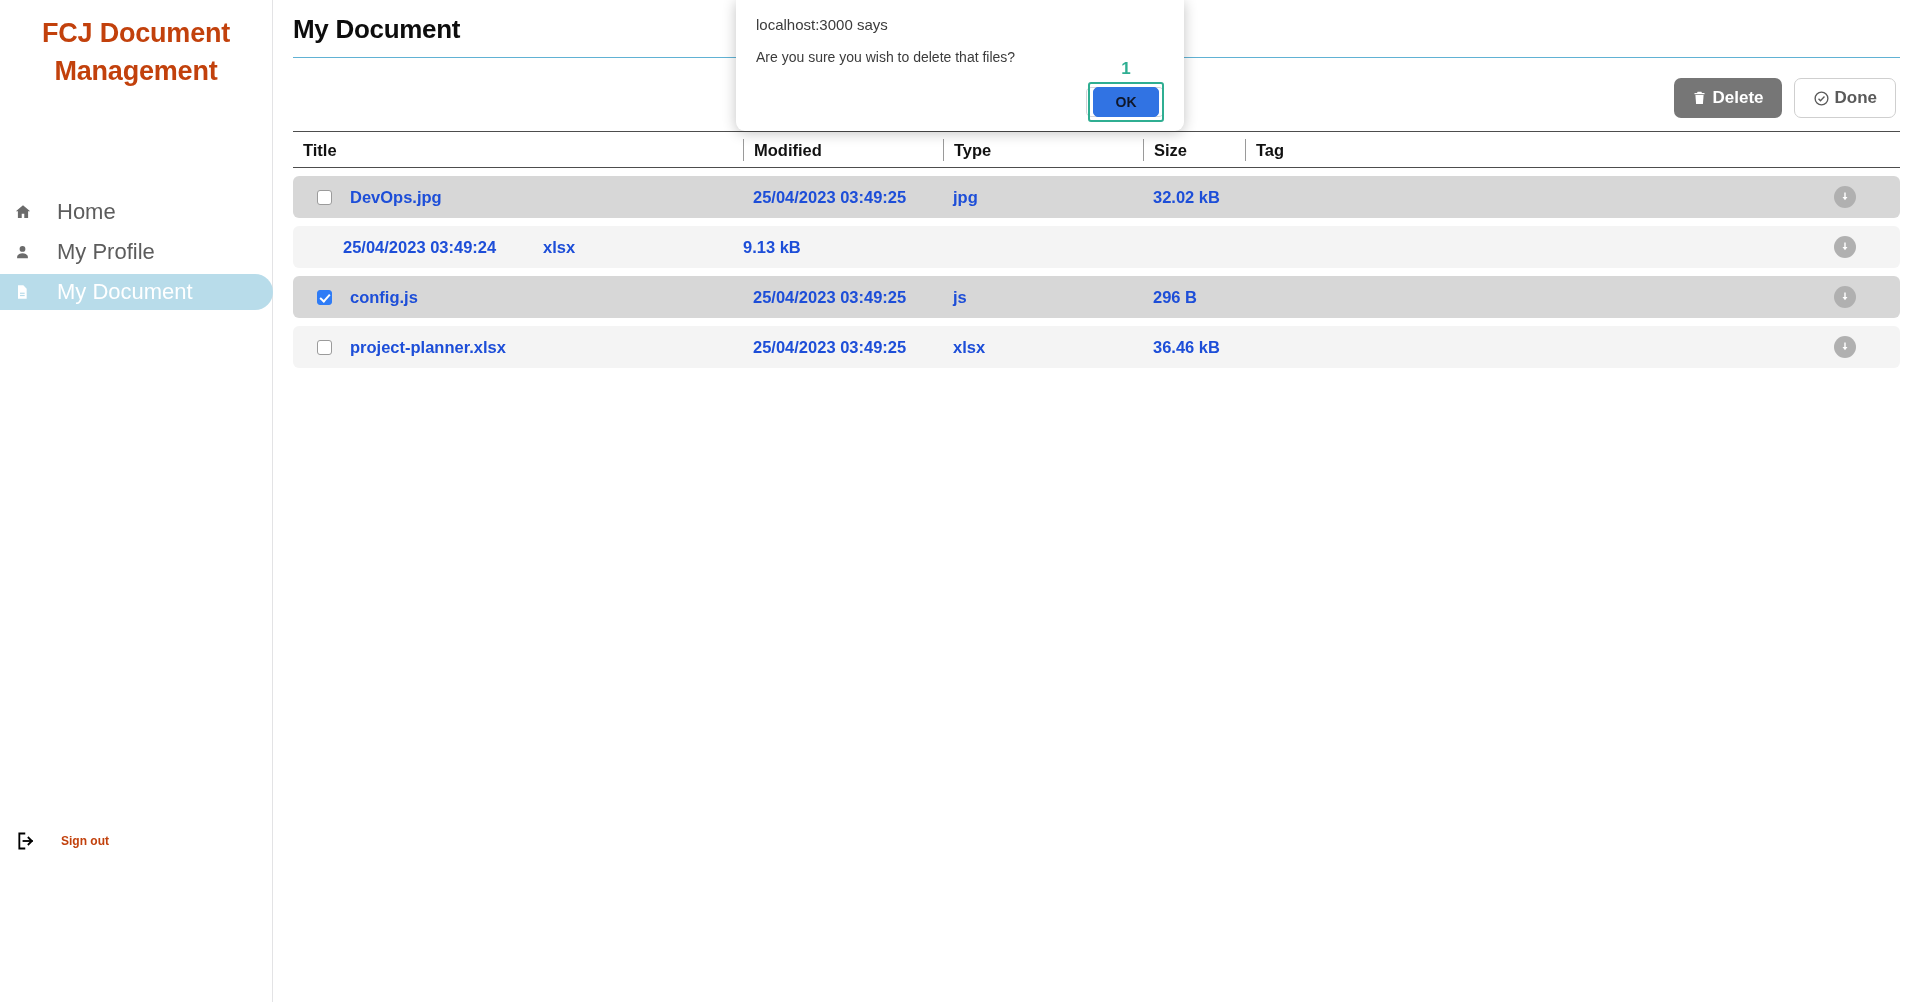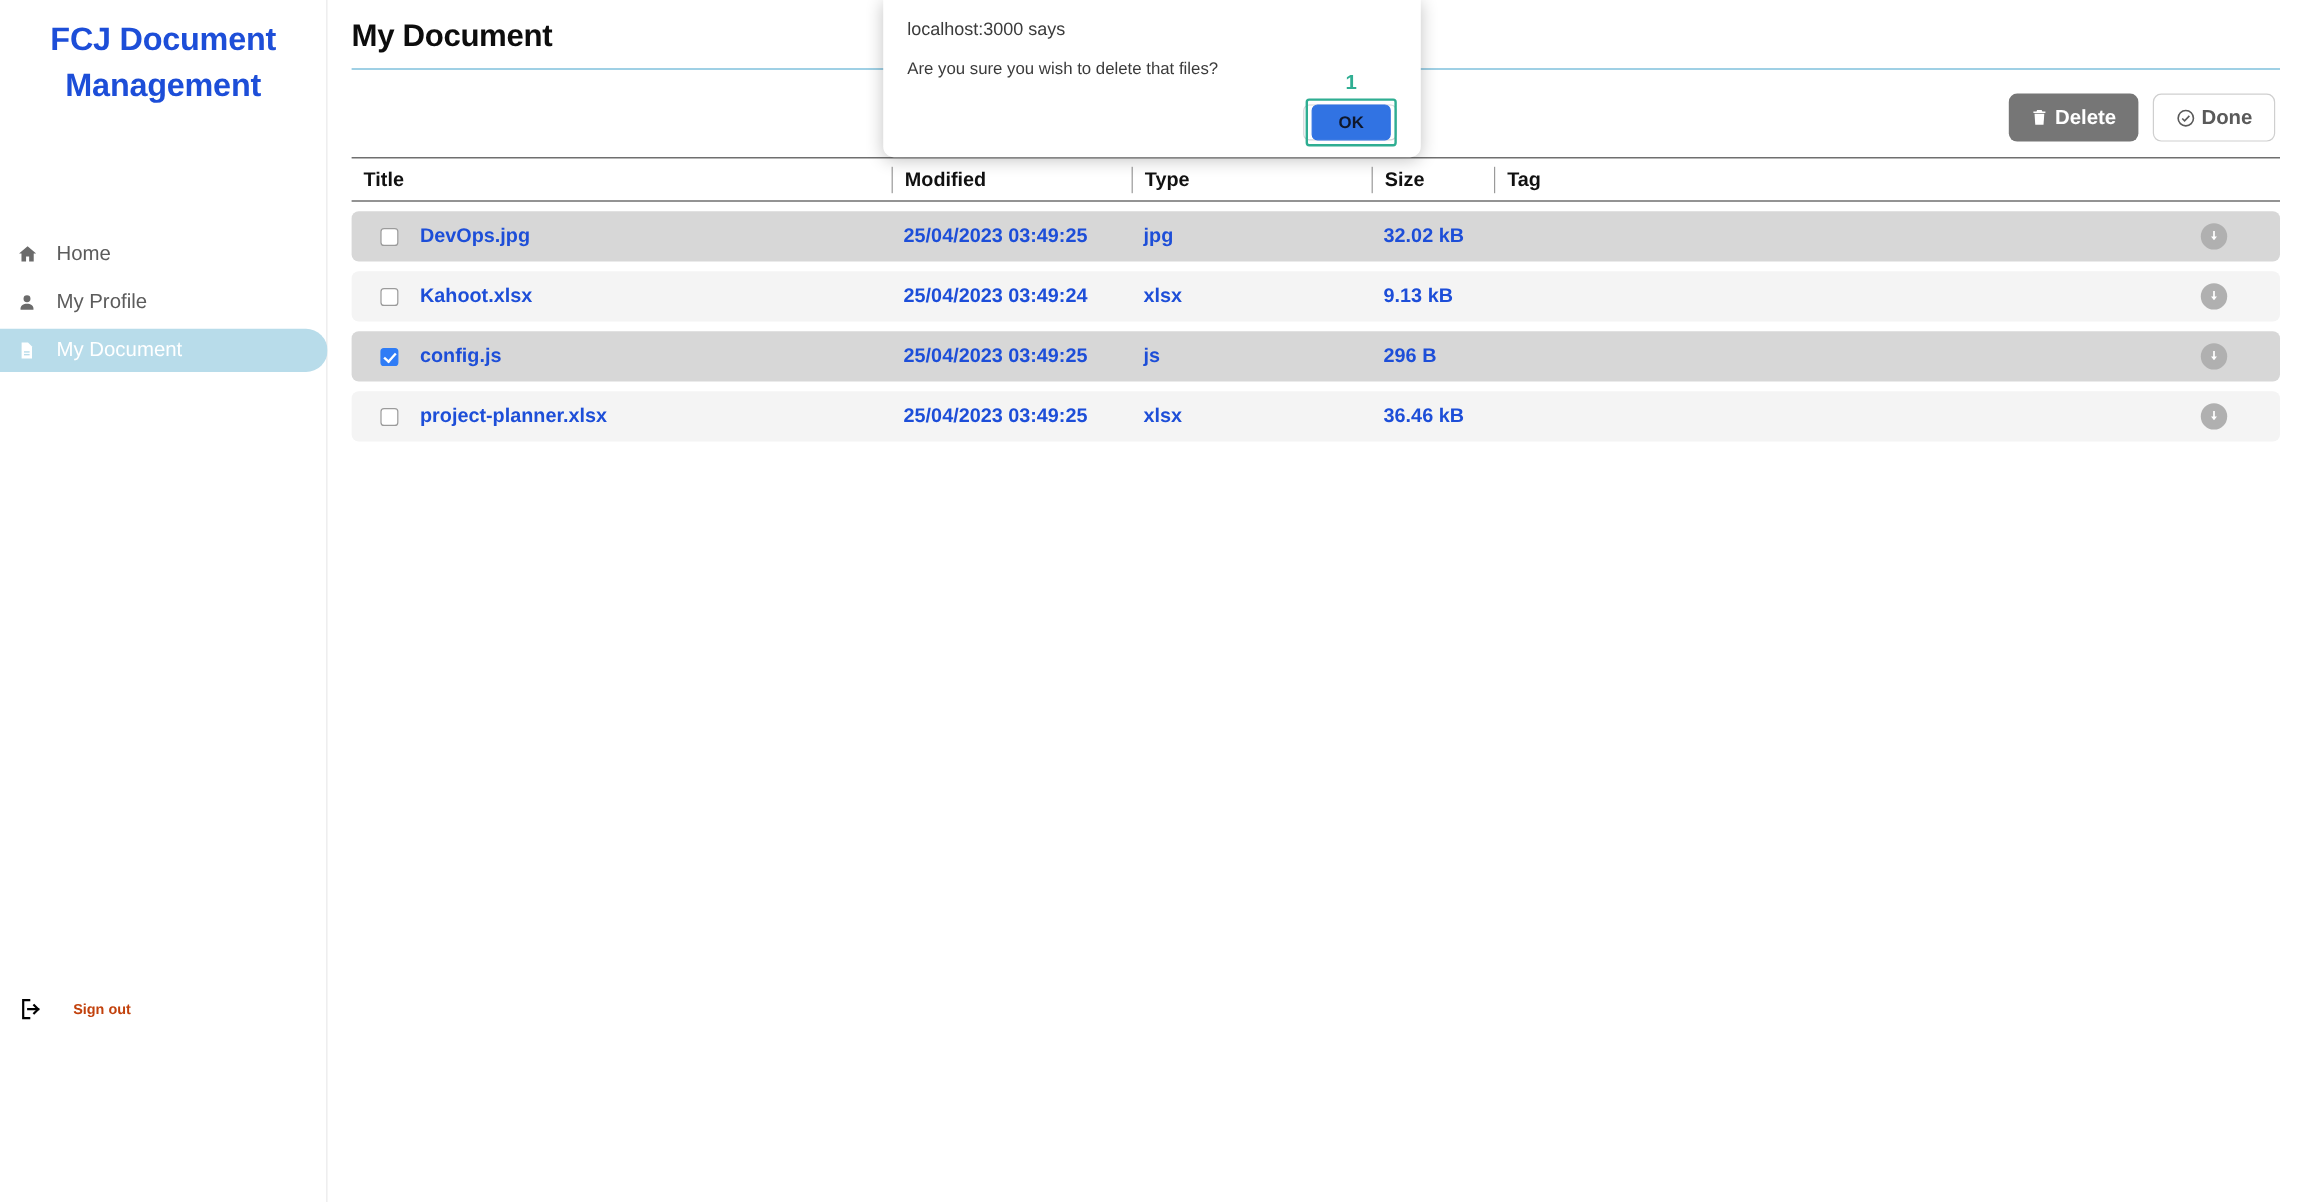--- a/index.html
+++ b/index.html
@@ -23,21 +23,21 @@
   #sidebar {
     position: absolute;
     left: 0; top: 0;
     width: 273px; height: 1002px;
     background: #ffffff;
     border-right: 1px solid #e3e3e5;
   }
   #brand {
     padding: 14px 18px 0 18px;
     text-align: center;
-    color: #1d4ed8;
+    color: #c2410c;
     font-size: 27px;
     font-weight: bold;
     line-height: 1.42;
     letter-spacing: -0.2px;
   }
   #nav {
     position: absolute;
     top: 194px;
     left: 0;
     width: 273px;
@@ -61,22 +61,22 @@
     height: 22px;
     display: inline-flex;
     align-items: center;
     justify-content: flex-start;
     flex: 0 0 auto;
     color: #6b6b6b;
   }
   .nav-item.active .nav-icon { color: #ffffff; }
   .nav-icon svg { display: block; }
   .nav-label {
-    font-size: 17px;
-    margin-left: 7px;
+    font-size: 22px;
+    margin-left: 17px;
     font-weight: normal;
     white-space: nowrap;
   }
   .nav-item.active .nav-label { font-weight: normal; }
 
   #signout {
     position: absolute;
     left: 0;
     top: 830px;
     width: 273px;
@@ -412,24 +412,20 @@
             <div class="cell col-type">jpg</div>
             <div class="cell col-size">32.02 kB</div>
             <div class="cell col-tag"></div>
             <span class="dl-btn">
               <svg width="12" height="12" viewBox="0 0 24 24" fill="#ffffff">
                 <path d="M10.6 3h2.8v9h3.6L12 18.6 7 12h3.6z"></path>
               </svg>
             </span>
           </div>
           <div class="row light">
-            <div class="cell title-cell col-title">
-              <span class="chk"></span>
-              <span class="title-text">Kahoot.xlsx</span>
-            </div>
             <div class="cell col-modified">25/04/2023 03:49:24</div>
             <div class="cell col-type">xlsx</div>
             <div class="cell col-size">9.13 kB</div>
             <div class="cell col-tag"></div>
             <span class="dl-btn">
               <svg width="12" height="12" viewBox="0 0 24 24" fill="#ffffff">
                 <path d="M10.6 3h2.8v9h3.6L12 18.6 7 12h3.6z"></path>
               </svg>
             </span>
           </div>

